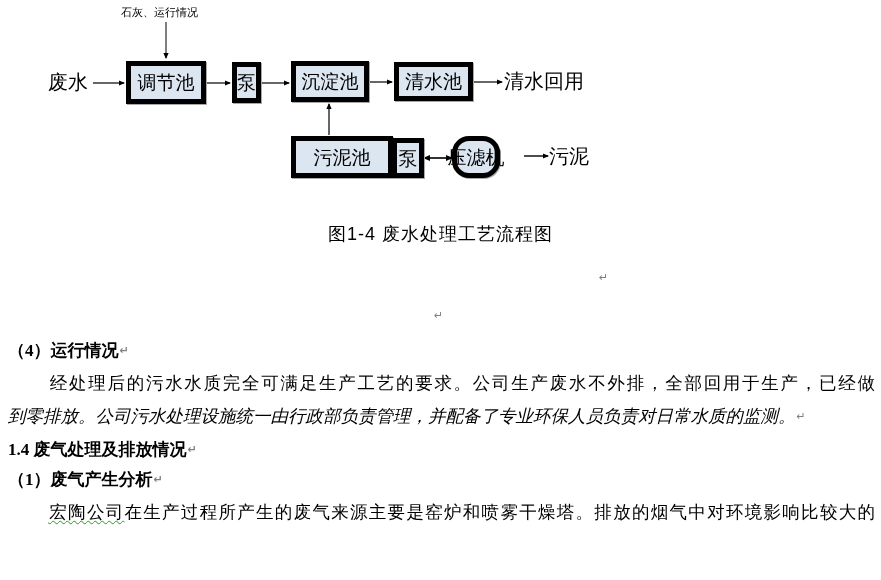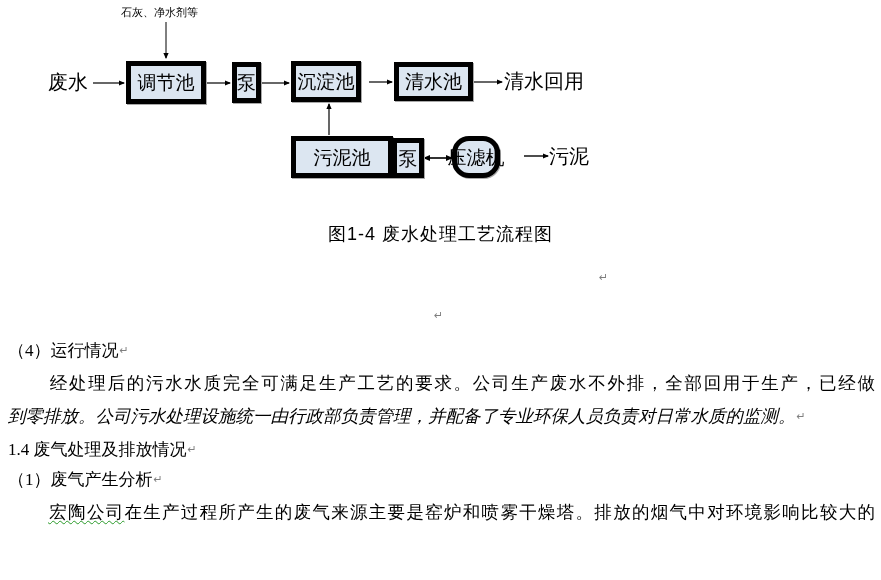--- a/index.html
+++ b/index.html
@@ -91,21 +91,21 @@
   
   #doc-body {
     position: absolute;
     left: 0;
     top: 338px;
     width: 881px;
   }
   .doc-heading {
     font-family: "Liberation Serif", "DejaVu Serif", serif;
     font-size: 17px;
-    font-weight: normal;
+    font-weight: bold;
     color: #000;
     margin: 0 0 3px 8px;
     line-height: 1.5;
     white-space: nowrap;
   }
   .doc-para {
     font-family: "Liberation Sans", "DejaVu Sans", sans-serif;
     font-size: 17.5px;
     color: #000;
     margin: 0;
@@ -163,29 +163,29 @@
 
     <line x1="329" y1="135" x2="329" y2="104" stroke="#000" stroke-width="1.2" marker-end="url(#arrowThin)"></line>
 
     <line x1="369" y1="158" x2="390" y2="158" stroke="#000" stroke-width="2" marker-end="url(#arrow)"></line>
 
     <line x1="424" y1="158" x2="452" y2="158" stroke="#000" stroke-width="1.6" marker-end="url(#arrow)" marker-start="url(#arrowStart)"></line>
 
     <line x1="524" y1="156" x2="548" y2="156" stroke="#000" stroke-width="1.4" marker-end="url(#arrowThin)"></line>
   </svg>
 
-  <div class="flow-label small" style="left:121px; top:7px;">石灰、净水剂等</div>
+  <div class="flow-label small" style="left:121px; top:7px;">石灰、运行情况</div>
 
   <div class="flow-label" style="left:48px; top:72px;">废水</div>
 
   <div class="flow-box" style="left:126px; top:61px; width:80px; height:43px;">调节池</div>
 
   <div class="flow-box" style="left:232px; top:62px; width:29px; height:41px;">泵</div>
 
-  <div class="flow-box" style="left:291px; top:61px; width:70px; height:41px;">沉淀池</div>
+  <div class="flow-box" style="left:291px; top:61px; width:78px; height:41px;">沉淀池</div>
 
   <div class="flow-box" style="left:394px; top:62px; width:79px; height:39px;">清水池</div>
 
   <div class="flow-box" style="left:291px; top:136px; width:102px; height:42px;">污泥池</div>
 
   <div class="flow-box" style="left:392px; top:138px; width:32px; height:40px;">泵</div>
 
   <div class="flow-box" style="left:452px; top:136px; width:48px; height:42px;border-radius:17px;">压滤机</div>
 
   <div class="flow-label" style="left:504px; top:71px;">清水回用</div>

